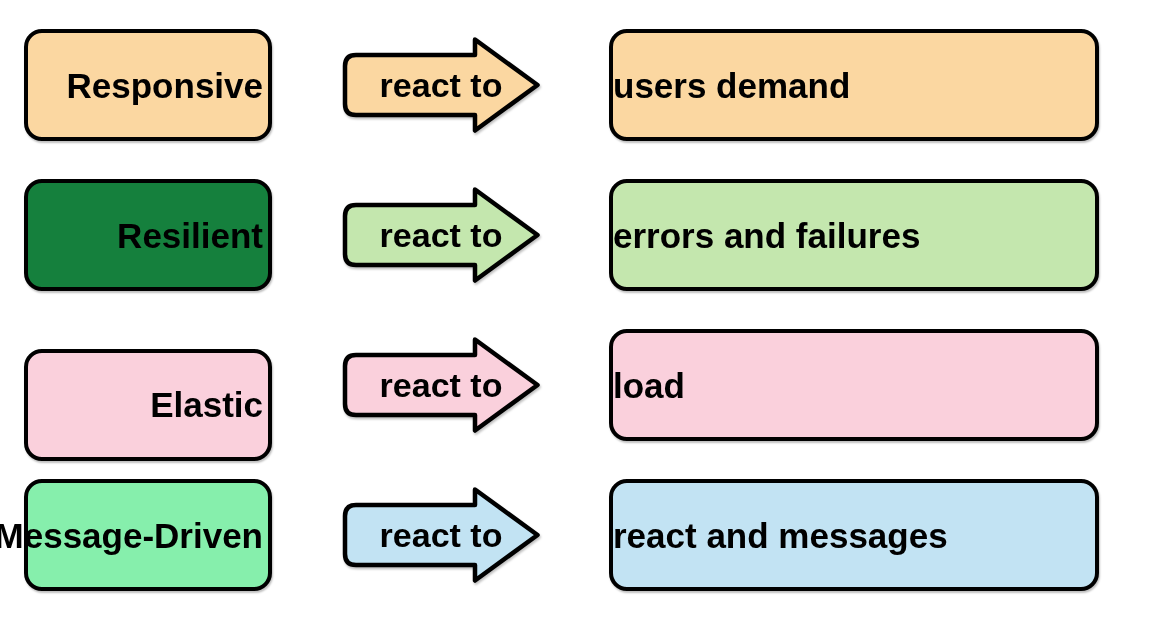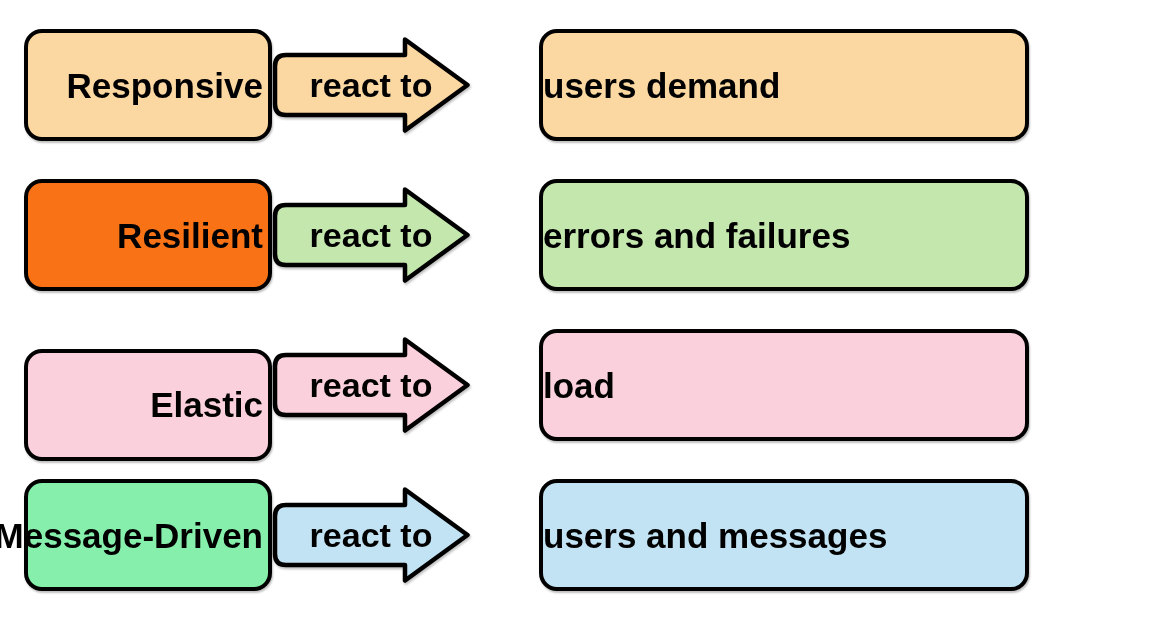--- a/index.html
+++ b/index.html
@@ -47,20 +47,21 @@
     font-size: 35px;
     font-weight: 700;
     color: #000000;
     white-space: nowrap;
     line-height: 1;
   }
   .arrow-wrap {
     position: relative;
     width: 198px;
     height: 96px;
+    margin-left: 70px;
     margin-right: 69px;
     flex: 0 0 auto;
     text-align: right;
   }
   .arrow-wrap svg {
     position: absolute;
     left: 0;
     top: 0;
     width: 198px;
     height: 96px;
@@ -96,21 +97,21 @@
         <path d="M 14 18 H 133 V 2.5 L 195.5 48 L 133 93.5 V 78 H 14 Q 3 78 3 67 V 29 Q 3 18 14 18 Z" stroke="#000000" stroke-width="4.5" stroke-linejoin="round" style="fill: rgb(251, 215, 161);"></path>
       </svg>
       <span class="arrow-label">react to</span>
     </div>
     <div class="box target" style="background-color: rgb(251, 215, 161);">
       <span class="label">users demand</span>
     </div>
   </div>
 
   <div class="row">
-    <div class="box trait" style="background-color: #f97316; text-align: center;">
+    <div class="box trait" style="background-color: #15803d; text-align: center;">
       <span class="label">Resilient</span>
     </div>
     <div class="arrow-wrap">
       <svg viewBox="0 0 198 96">
         <path d="M 14 18 H 133 V 2.5 L 195.5 48 L 133 93.5 V 78 H 14 Q 3 78 3 67 V 29 Q 3 18 14 18 Z" stroke="#000000" stroke-width="4.5" stroke-linejoin="round" style="fill: rgb(196, 231, 174);"></path>
       </svg>
       <span class="arrow-label">react to</span>
     </div>
     <div class="box target" style="background-color: rgb(196, 231, 174);">
       <span class="label">errors and failures</span>
@@ -136,17 +137,17 @@
     <div class="box trait" style="background-color: #86efac;">
       <span class="label">Message-Driven</span>
     </div>
     <div class="arrow-wrap">
       <svg viewBox="0 0 198 96">
         <path d="M 14 18 H 133 V 2.5 L 195.5 48 L 133 93.5 V 78 H 14 Q 3 78 3 67 V 29 Q 3 18 14 18 Z" stroke="#000000" stroke-width="4.5" stroke-linejoin="round" style="fill: rgb(194, 227, 243);"></path>
       </svg>
       <span class="arrow-label">react to</span>
     </div>
     <div class="box target" style="background-color: rgb(194, 227, 243);">
-      <span class="label">users and messages</span>
+      <span class="label">react and messages</span>
     </div>
   </div>
 
 </div>
 
 </body></html>

